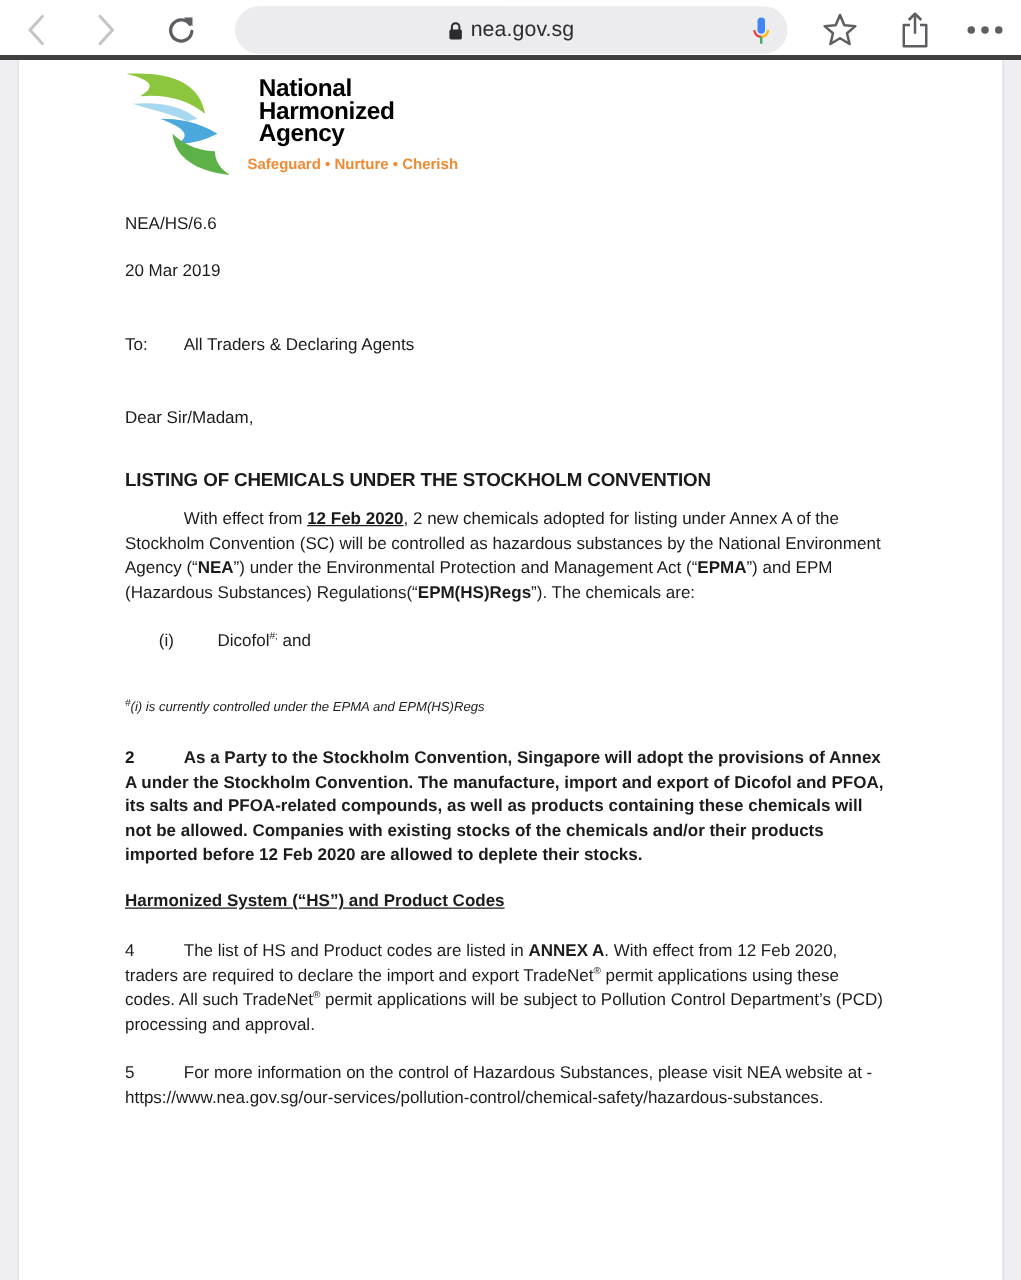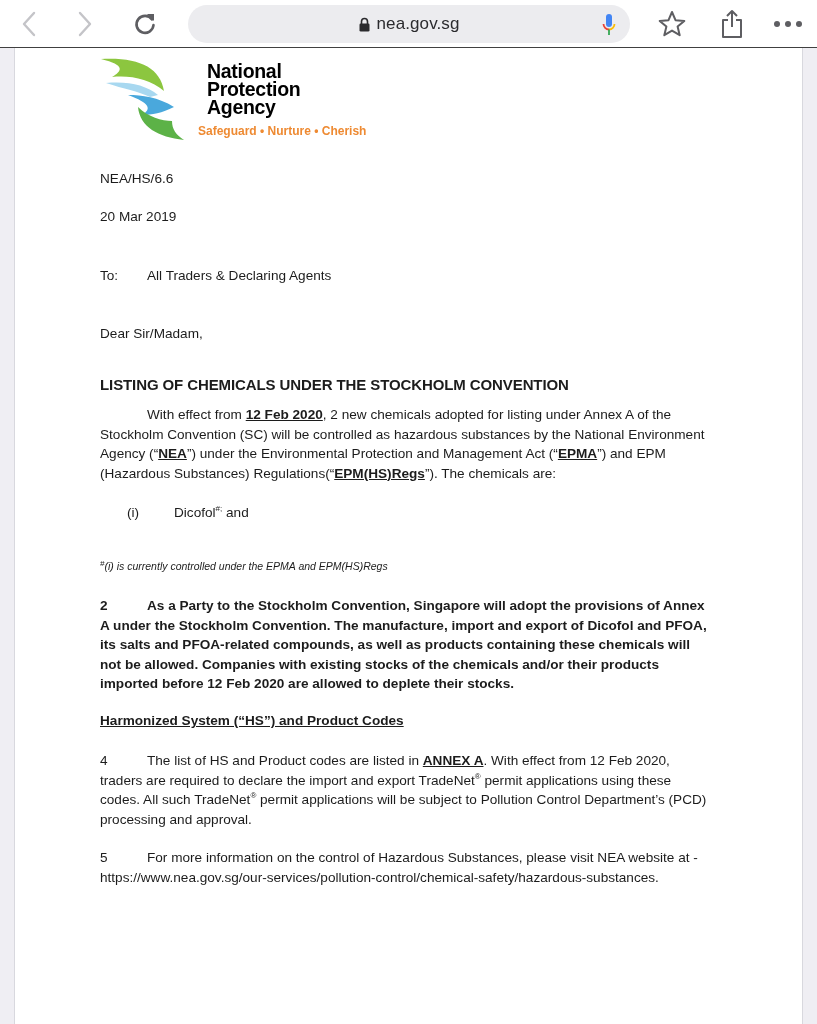--- a/index.html
+++ b/index.html
@@ -1,20 +1,20 @@
 <!DOCTYPE html>
 <html><head>
 <meta charset="utf-8">
 <style>
   * { box-sizing: border-box; margin: 0; padding: 0; }
   html, body { width: 817px; height: 1024px; overflow: hidden; background: #efeef3; }
   body { position: relative; font-family: "Liberation Sans", sans-serif; }
 
   
-  .toolbar { position: absolute; left: 0; top: 0; width: 817px; height: 48px; background: #ffffff; border-bottom: 1px solid #404040; }
+  .toolbar { position: absolute; left: 0; top: 0; width: 817px; height: 48px; background: #ffffff; border-bottom: 4px solid #404040; }
   .tb-btn { position: absolute; top: 8px; height: 32px; display: flex; align-items: center; justify-content: center; }
   .tb-btn svg { display: block; }
   .back { left: 14px; width: 30px; }
   .fwd { left: 70px; width: 30px; }
   .reload { left: 130px; width: 30px; }
   .urlbar { position: absolute; left: 188px; top: 5px; width: 442px; height: 38px; background: #ececef; border-radius: 19px; }
   .url-inner { position: absolute; left: 0; right: 0; top: 0; height: 38px; display: flex; align-items: center; justify-content: center; gap: 7px; }
   .url-text { font-size: 17px; color: #2b2b2e; letter-spacing: 0.1px; }
   .mic { position: absolute; right: 14px; top: 8px; }
   .star { left: 655px; width: 34px; }
@@ -36,21 +36,21 @@
   .ref { top: 171px; }
   .date { top: 209px; }
   .to { top: 268px; }
   .to-label { display: inline-block; width: 47px; }
   .salutation { top: 326px; }
   .title { top: 376px; font-weight: bold; font-size: 15px; letter-spacing: -0.1px; }
   .para { position: absolute; left: 0; width: 612px; line-height: 19.5px; text-align: left; }
   .p1 { top: 405px; }
   .indent { display: inline-block; width: 47px; }
   .num { display: inline-block; width: 47px; }
-  b, .bold { font-weight: bold; text-decoration: underline; }
+  b, .bold { font-weight: bold; }
   .u { text-decoration: underline; }
   .list { position: absolute; left: 27px; top: 503px; line-height: 19.5px; }
   .list-row { display: flex; white-space: nowrap; }
   .list-num { width: 47px; }
   sup { font-size: 8px; vertical-align: super; line-height: 0; }
   .footnote { top: 560px; font-size: 10.5px; font-style: italic; }
   .p2 { top: 596px; font-weight: bold; }
   .heading2 { top: 713px; font-weight: bold; text-decoration: underline; }
   .p4 { top: 751px; }
   .p5 { top: 848px; }
@@ -117,21 +117,21 @@
 
 <div class="logo">
   <svg class="logo-mark" width="100" height="85" viewBox="0 0 100 85">
     <path d="M3 2 C40 0 62 10 66 34 C52 22 32 18 14 20 C24 14 28 8 3 2 Z" fill="#8cc63f"></path>
     <path d="M8 26 C30 24 48 28 60 38 L52 40 C40 34 26 32 8 26 Z" fill="#a8d8f0"></path>
     <path d="M30 38 C44 38 60 40 76 50 C64 56 54 58 44 58 C54 52 52 46 30 38 Z" fill="#4aa8dc"></path>
     <path d="M40 50 C42 70 60 80 86 83 C78 78 74 72 74 64 C64 64 50 60 40 50 Z" fill="#5cb247"></path>
   </svg>
   <div class="logo-name">
     <div>National</div>
-    <div>Protection</div>
+    <div>Harmonized</div>
     <div>Agency</div>
   </div>
   <div class="logo-tag">Safeguard • Nurture • Cherish</div>
 </div>
 
 <div class="doc">
   <div class="line ref">NEA/HS/6.6</div>
   <div class="line date">20 Mar 2019</div>
   <div class="line to">
     <span class="to-label">To:</span><span>All Traders &amp; Declaring Agents</span>

